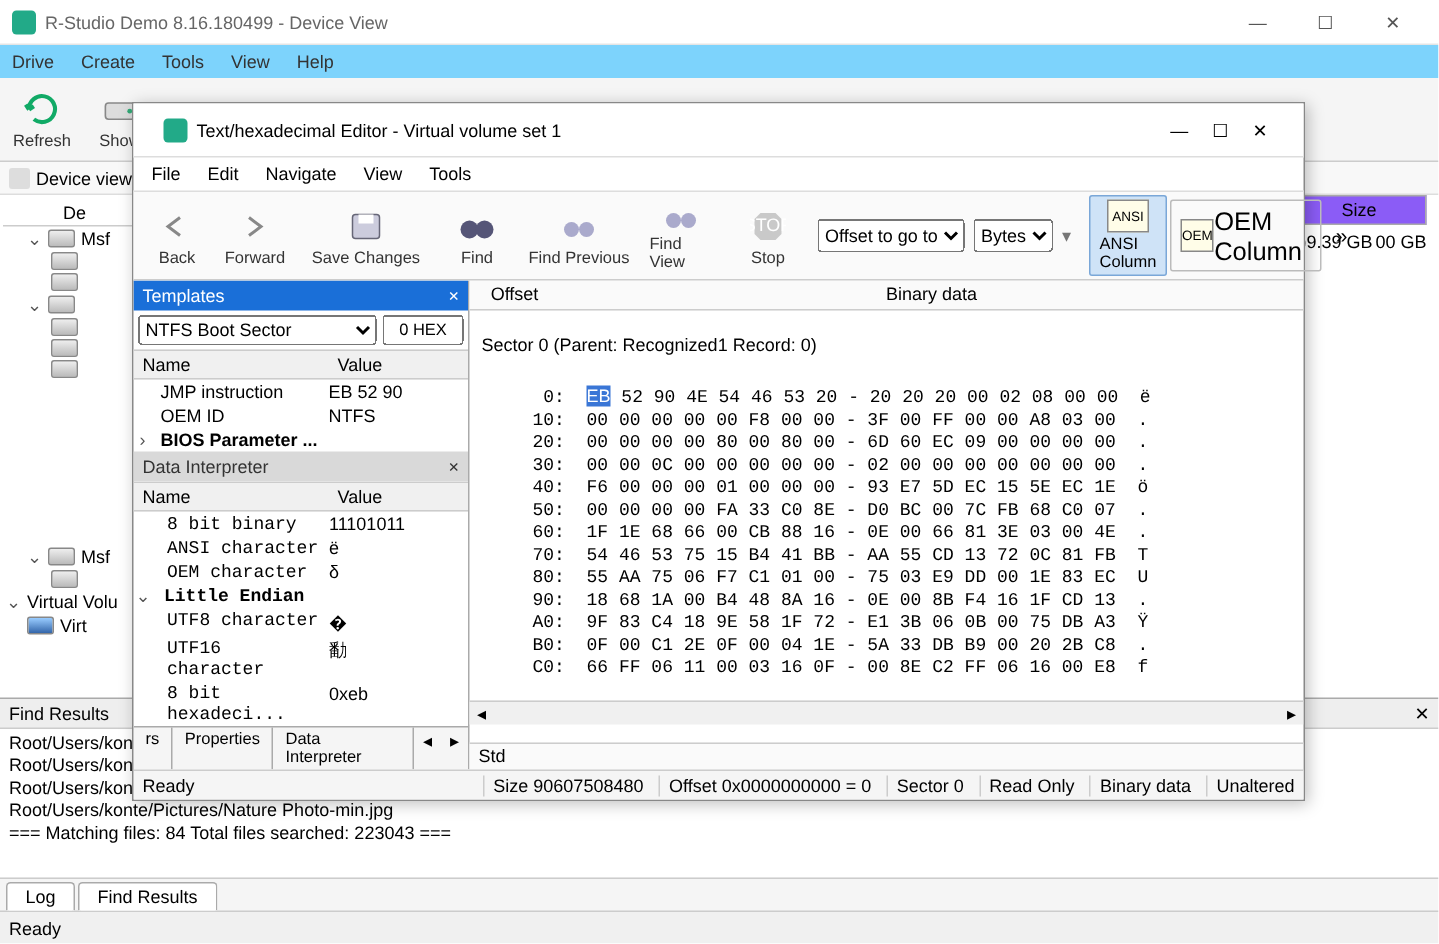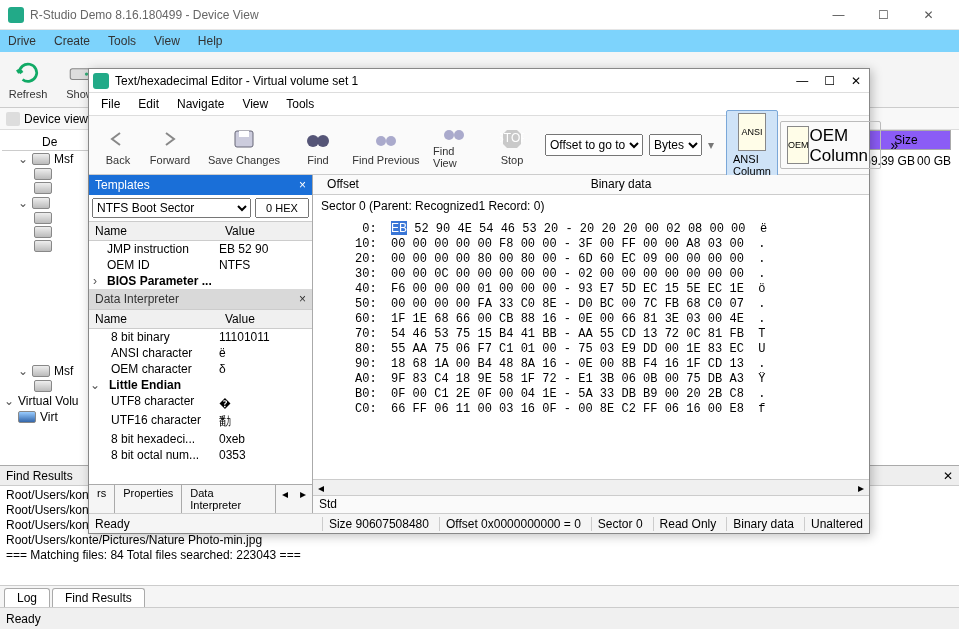--- a/index.html
+++ b/index.html
@@ -41,33 +41,33 @@
 .find-results .fr-header { height:20px; display:flex; align-items:center; padding:0 6px; background:#eee; border-bottom:1px solid #ccc; }
 .find-results .fr-header .close { margin-left:auto; }
 .find-results .fr-body { padding: 2px 6px; line-height: 15px; overflow:hidden; }
 .bottom-tabs { height: 22px; display:flex; align-items:flex-end; padding: 0 4px; background:#f5f5f5; border-top:1px solid #ccc; gap:0; }
 .bottom-tabs .tab { padding: 2px 12px; border:1px solid #aaa; border-bottom:none; background:#fff; border-radius:3px 3px 0 0; margin-right:2px; }
 
 .statusbar { height:22px; display:flex; align-items:center; padding:0 6px; background:#f0f0f0; border-top:1px solid #ccc; }
 
 
 .hex-window { position:absolute; left: 88px; top: 68px; width: 782px; height: 466px; background:#fff; border:1px solid #888; box-shadow: 2px 2px 10px rgba(0,0,0,0.25); display:flex; flex-direction:column; }
-.hex-titlebar { height: 24px; display:flex; align-items:center; padding: 0 4px; background:#fff; border-bottom:1px solid #ddd; }
+.hex-titlebar { height: 36px; display:flex; align-items:center; padding: 0 20px; background:#fff; border-bottom:1px solid #ddd; }
 .hex-titlebar .app-icon { width:16px; height:16px; background:#2a8; border-radius:3px; margin-right:6px; }
 .hex-titlebar .win-controls { margin-left:auto; display:flex; gap: 16px; padding-right: 4px; }
 .hex-menu { height:22px; display:flex; align-items:center; padding:0 4px; gap:2px; }
 .hex-menu .menu-item { padding:2px 8px; }
 .hex-toolbar { height: 60px; background:#fafafa; border-top:1px solid #ddd; border-bottom:1px solid #ccc; display:flex; align-items:center; padding: 0 4px; gap: 2px; }
 .hex-toolbar .sep { width:1px; height:44px; background:#ccc; margin: 0 2px; }
 .hex-toolbar .tb-btn { min-width: 50px; }
 .hex-toolbar .tb-btn.wide { min-width: 82px; }
 .hex-toolbar select { height:22px; font-size:12px; }
 .hex-toolbar .ansi-btn { border:1px solid #7aa7d8; background:#cfe3f7; display:flex; flex-direction:column; align-items:center; justify-content:center; padding: 2px 6px; border-radius:2px; }
 .hex-toolbar .oem-btn { border:1px solid #bbb; display:flex; flex-direction:row; align-items:center; justify-content:center; padding: 2px 6px; border-radius:2px; }
-.hex-toolbar .iconbox { width:28px; height:38px; border:1px solid #888; display:flex; align-items:center; justify-content:center; font-size:9px; background:#fffde8; }
+.hex-toolbar .iconbox { width:28px; height:22px; border:1px solid #888; display:flex; align-items:center; justify-content:center; font-size:9px; background:#fffde8; }
 .hex-toolbar .expand-arrow { margin-left:auto; padding: 0 8px; font-size:14px; }
 
 .hex-body { display:flex; flex:1; overflow:hidden; }
 .hex-left { width: 224px; display:flex; flex-direction:column; border-right:1px solid #aaa; }
 .panel-header { height:20px; background:#1a6fd8; color:#fff; display:flex; align-items:center; padding:0 6px; font-size:11px; }
 .panel-header.gray { background:#d9d9d9; color:#333; }
 .panel-header .close { margin-left:auto; color:inherit; }
 .tpl-row { display:flex; gap:4px; padding:3px; }
 .tpl-row select { flex:1; height:20px; }
 .tpl-row input { width:54px; height:20px; font-size:11px; text-align:center; }
@@ -76,28 +76,28 @@
 .tbl-head div { padding:2px 6px; }
 .col-name { width: 130px; }
 .col-val { flex:1; }
 .tbl-row { display:flex; padding:1px 0; }
 .tbl-row .col-name { padding-left: 18px; }
 .tbl-row .expand { width:12px; text-align:center; color:#555; }
 .tbl-row.bold .col-name { font-weight:bold; padding-left: 6px; }
 
 .data-interp { flex:1; overflow:hidden; display:flex; flex-direction:column; }
 .di-body { flex:1; overflow-y:auto; }
-.di-body .tbl-row .col-name { padding-left: 22px; }
+.di-body .tbl-row .col-name { padding-left: 22px; font-family: Liberation Mono, monospace; }
 .di-body .tbl-row.group .col-name { font-weight:bold; padding-left: 8px; }
 
 .bottom-left-tabs { display:flex; border-top:1px solid #aaa; background:#f5f5f5; }
 .bottom-left-tabs .tab { padding: 2px 8px; border-right:1px solid #aaa; font-size:11px; }
 .bottom-left-tabs .arrow { padding:2px 6px; }
 
-.hex-right { flex:1; display:flex; flex-direction:column; }
+.hex-right { flex:1; display:flex; flex-direction:column;gap:12px; }
 .hex-col-header { height:20px; display:flex; border-bottom:1px solid #ccc; background:#fafafa; }
 .hex-col-header .h-offset { width:60px; text-align:center; padding:2px 0; }
 .hex-col-header .h-binary { flex:1; text-align:center; padding:2px 0; }
 .sector-label { padding: 4px 8px; }
 .hex-dump { flex:1; padding: 4px 6px; font-family: "Consolas","Courier New",monospace; font-size:12px; line-height:15px; white-space:pre; overflow:hidden; }
 .hex-dump .sel { background:#3a76d6; color:#fff; }
 .hex-scroll { height:16px; border-top:1px solid #ccc; background:#f0f0f0; display:flex; align-items:center; }
 .hex-scroll .arrow { width:16px; text-align:center; }
 .std-bar { height:18px; border-top:1px solid #ccc; padding:1px 6px; background:#fafafa; }
 

